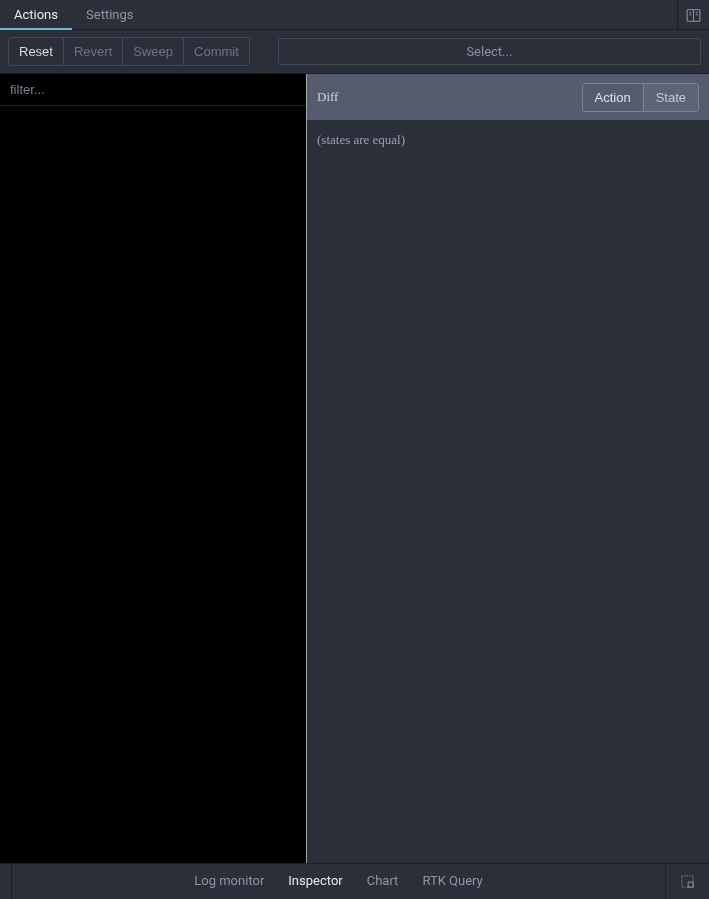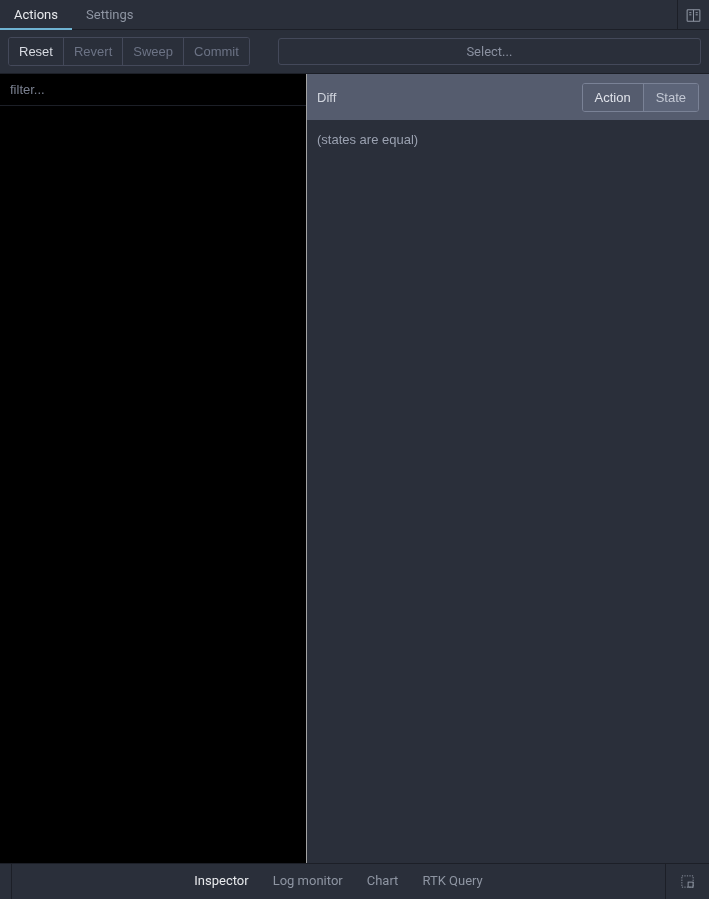--- a/index.html
+++ b/index.html
@@ -11,21 +11,21 @@
       font-family: -apple-system, BlinkMacSystemFont, "Segoe UI", Roboto, Helvetica, Arial, sans-serif;
       background: #2a2f3a;
       color: #b0b6c0;
       width: 709px;
       height: 899px;
       overflow: hidden;
       display: flex;
       flex-direction: column;
     }
     .mono {
-      font-family: Liberation Sans, sans-serif;
+      font-family: Liberation Serif, serif;
     }
     
     .top-tabs {
       display: flex;
       height: 30px;
       border-bottom: 1px solid #1c1f27;
       background: #2a2f3a;
     }
     .top-tab {
       padding: 0 14px;
@@ -274,22 +274,22 @@
         <button class="hbtn muted">State</button>
       </div>
     </div>
     <div class="diff-body mono">(states are equal)</div>
   </div>
 </div>
 
 <div class="bottom-bar">
   <div class="bottom-spacer-left"></div>
   <div class="bottom-tabs">
+    <div class="bottom-tab">Log monitor</div>
     <div class="bottom-tab active">Inspector</div>
-    <div class="bottom-tab">Log monitor</div>
     <div class="bottom-tab">Chart</div>
     <div class="bottom-tab">RTK Query</div>
   </div>
   <div class="bottom-right">
     <svg viewBox="0 0 24 24" stroke-width="1.5" stroke-dasharray="2,2">
       <rect x="3" y="3" width="18" height="18"></rect>
       <rect x="13" y="13" width="8" height="8" stroke-dasharray="0"></rect>
     </svg>
   </div>
 </div>

